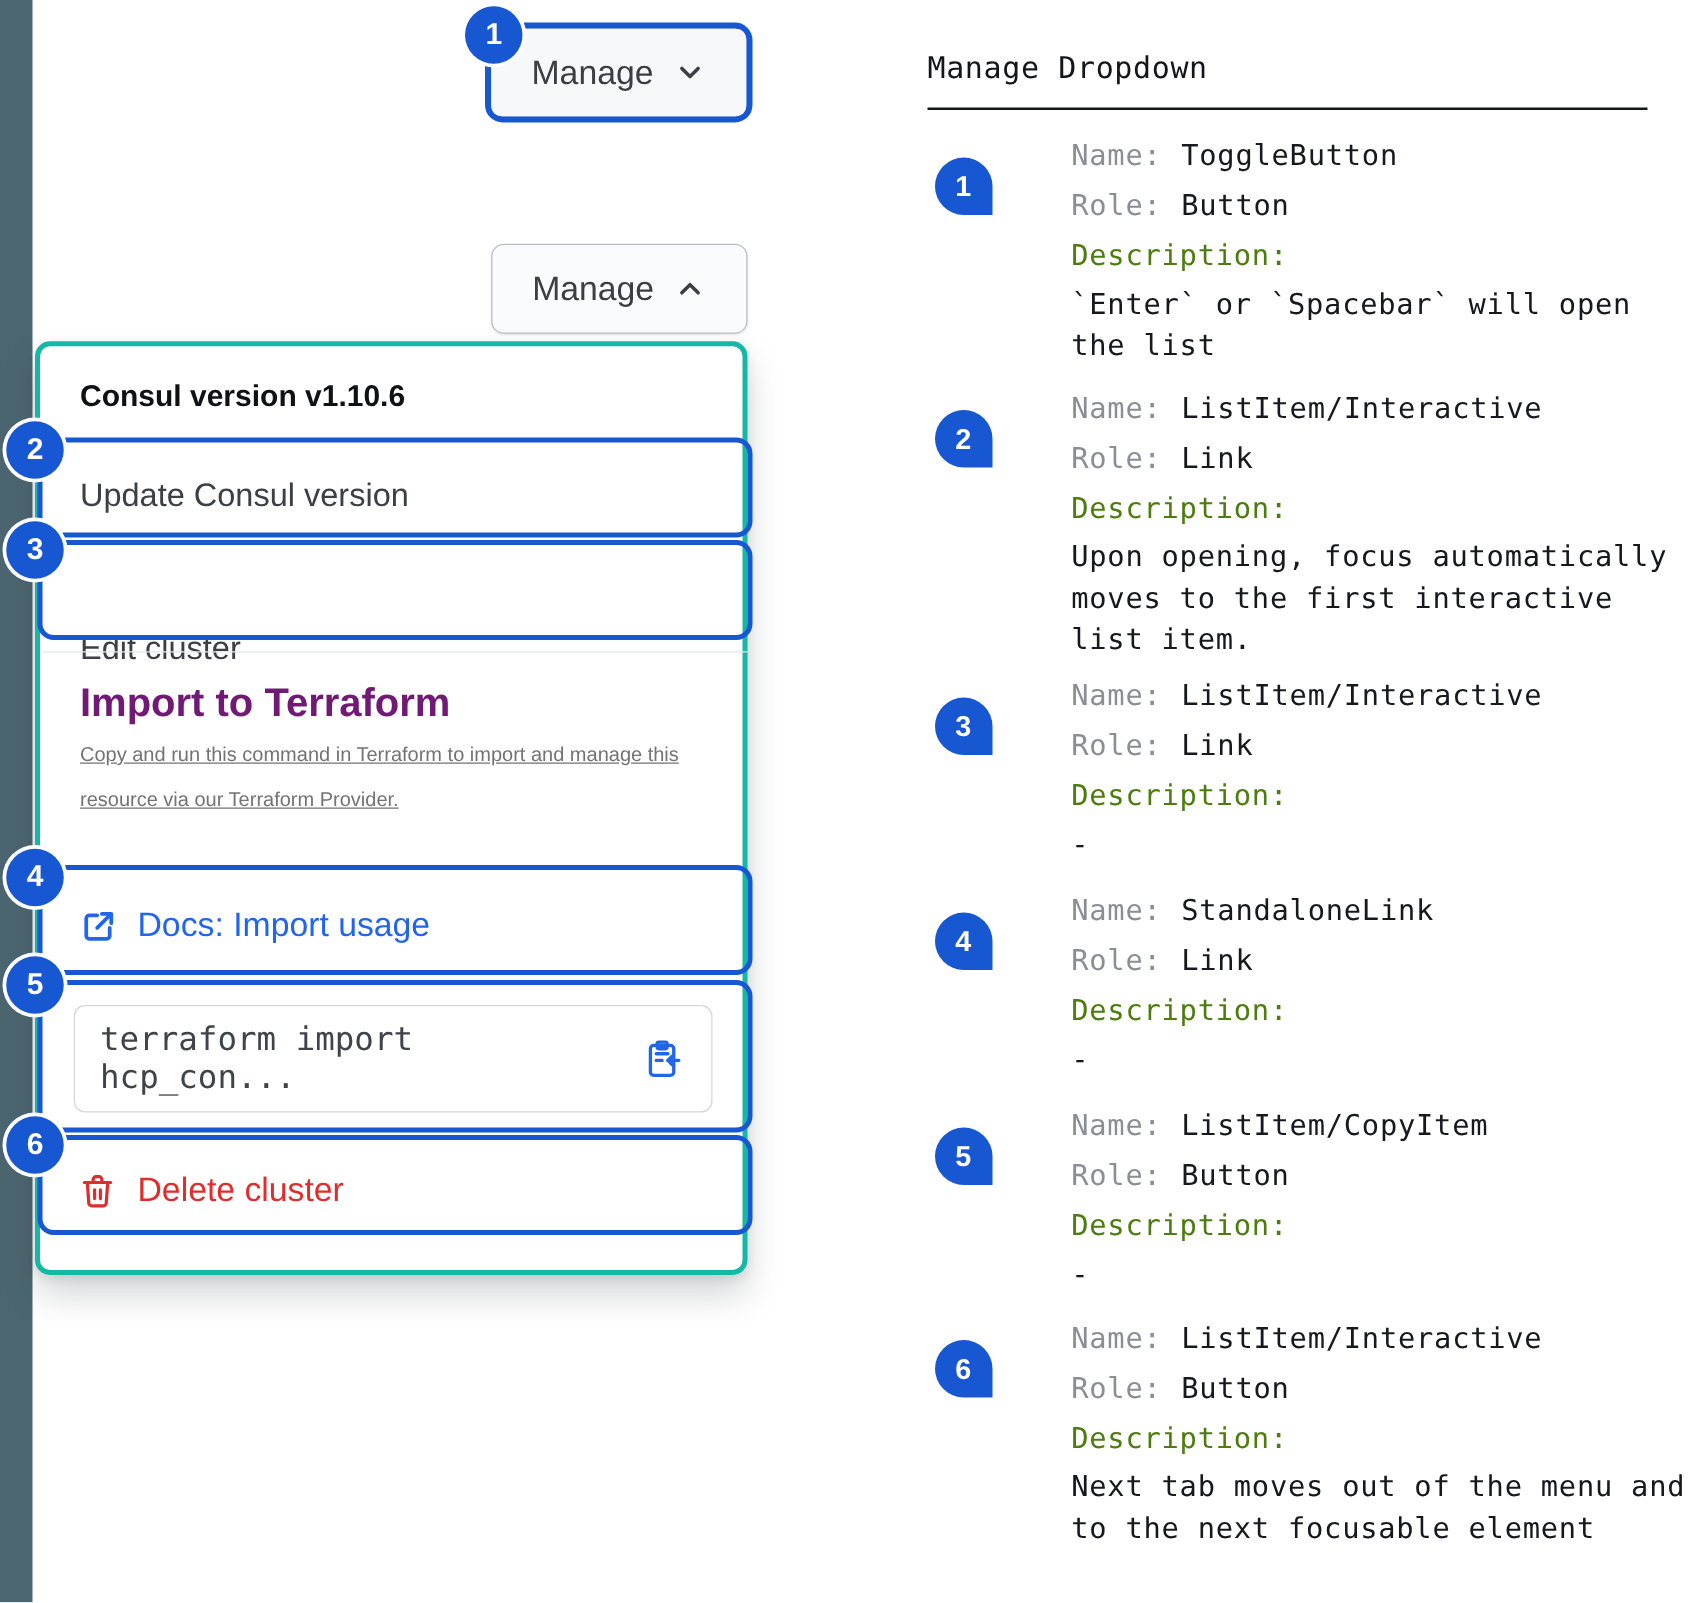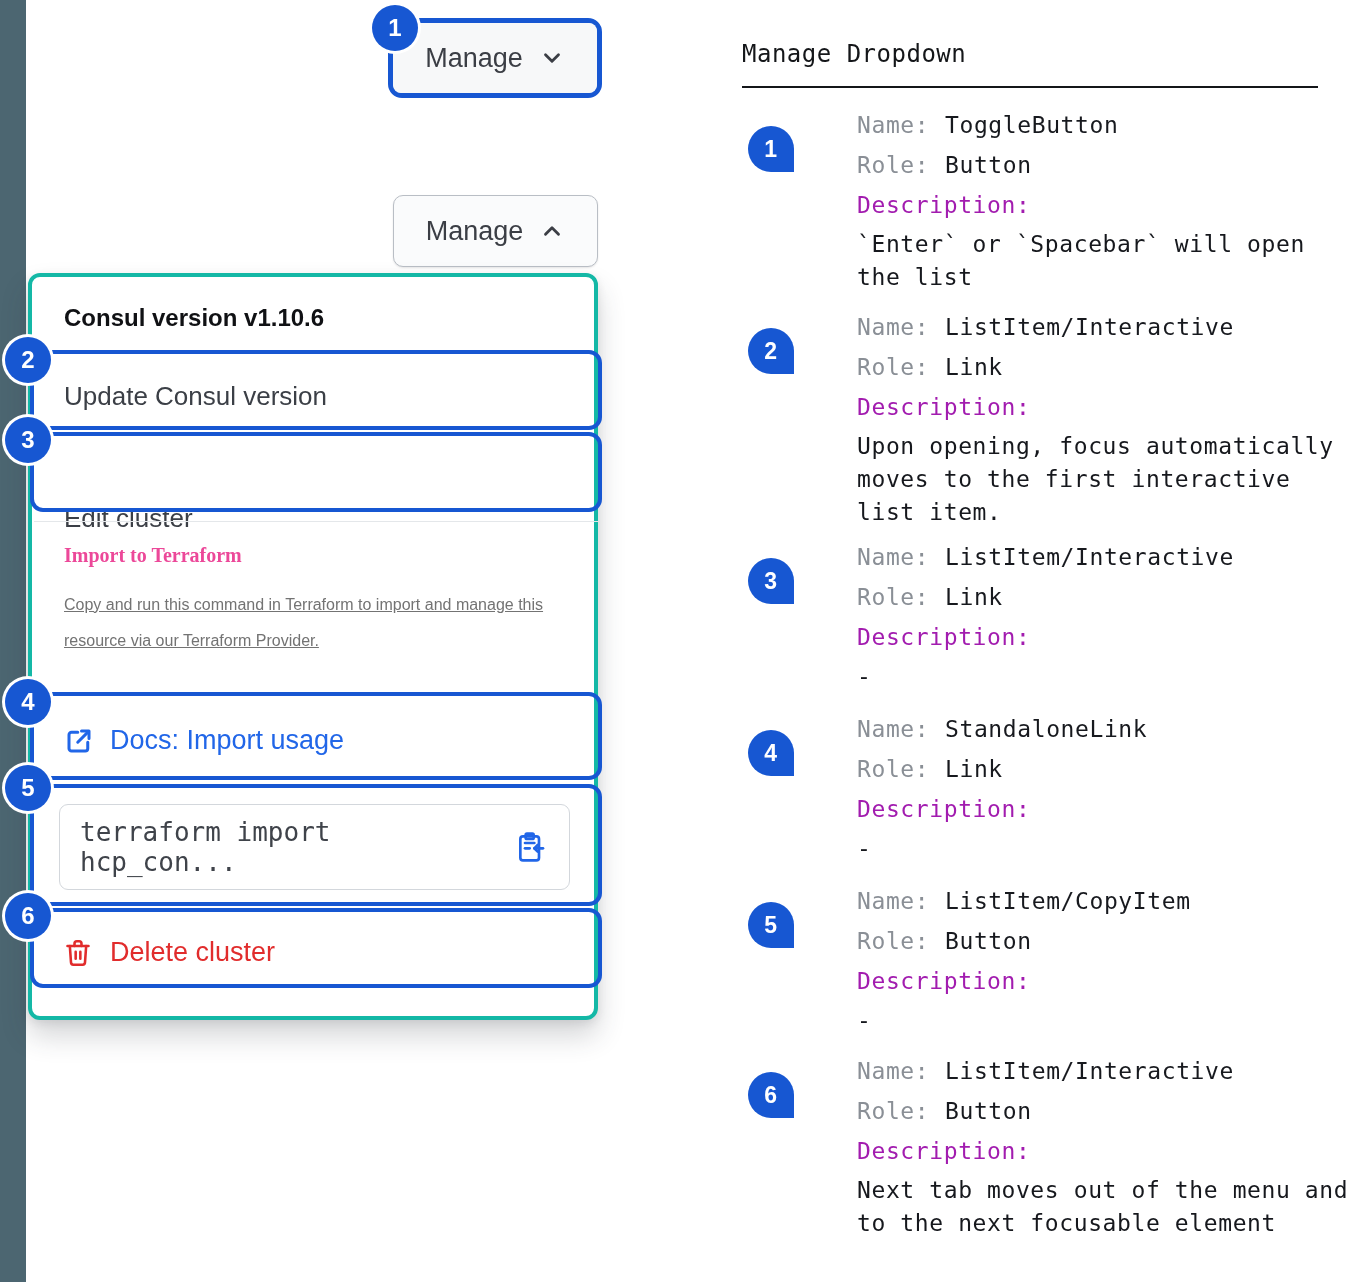--- a/index.html
+++ b/index.html
@@ -25,21 +25,21 @@
 
   
   .dropdown{position:absolute;left:28px;top:273px;width:570px;height:747px;background:#ffffff;
             border:4px solid #14b8a6;border-radius:12px;box-sizing:border-box;
             box-shadow:0 16px 28px rgba(45,50,60,.20), 0 3px 8px rgba(45,50,60,.10);}
   .dd-header{position:absolute;left:32px;top:27px;font-size:24px;font-weight:700;color:#101114;}
   .dd-item{position:absolute;left:32px;font-size:26px;color:#3b3f46;cursor:pointer;}
   .dd-item.update{top:104px;}
   .dd-item.edit{top:186px;margin-top:40px;}
   .dd-divider{position:absolute;left:2px;top:244px;width:564px;height:1px;background:#e4e7ea;}
-  .imp-title{position:absolute;left:32px;top:267px;font-size:20px;font-weight:700;color:#ec4899;font-family:Liberation Serif, serif;}
+  .imp-title{position:absolute;left:32px;top:267px;font-size:32px;font-weight:700;color:#701a75;}
   .imp-desc{position:absolute;left:32px;top:310px;width:510px;font-size:16px;line-height:36px;color:#737373;text-decoration:underline;}
   .docs-row{position:absolute;left:32px;top:448px;display:flex;align-items:center;gap:16px;cursor:pointer;
             color:#2166e8;font-size:27px;font-weight:500;}
   .code-box{position:absolute;left:27px;top:527px;width:511px;height:86px;box-sizing:border-box;
             background:#ffffff;border:1px solid #d3d7dc;border-radius:9px;
             display:flex;align-items:center;justify-content:space-between;padding:0 20px;gap:40px;}
   .code-text{font-family:"DejaVu Sans Mono","Liberation Mono",monospace;font-size:26px;color:#3f434a;}
   .copy-btn{border:none;background:transparent;padding:2px;cursor:pointer;color:#2166e8;display:flex;}
   .delete-row{position:absolute;left:32px;top:660px;display:flex;align-items:center;gap:18px;cursor:pointer;
               color:#e12c2c;font-size:27px;font-weight:400;}
@@ -73,21 +73,21 @@
                font-family:"DejaVu Sans Mono","Liberation Mono",monospace;letter-spacing:.6px;}
   .legend-item.i1{top:105px;} .legend-item.i2{top:307px;} .legend-item.i3{top:537px;}
   .legend-item.i4{top:709px;} .legend-item.i5{top:881px;} .legend-item.i6{top:1051px;}
   .pin{position:absolute;left:6px;top:21px;width:46px;height:46px;background:#1757d2;
        border-radius:50% 50% 0 50%;color:#ffffff;font-size:23px;font-weight:700;
        font-family:"Liberation Sans", sans-serif;
        display:flex;align-items:center;justify-content:center;}
   .legend-text{margin-left:115px;}
   .legend-line{font-size:23px;line-height:40px;color:#17191e;font-weight:500;}
   .legend-label{display:inline-block;width:88px;color:#8a8f96;font-weight:400;}
-  .legend-desc-label{font-size:23px;line-height:40px;color:#a21caf;}
+  .legend-desc-label{font-size:23px;line-height:40px;color:#4d7c0f;}
   .legend-desc{font-size:23px;line-height:33px;color:#16181d;width:500px;margin-top:3px;}
 </style>
 </head>
 <body>
 
 <div class="canvas">
 
   <div class="side-strip"></div>
 
   <div class="focus-ring">

